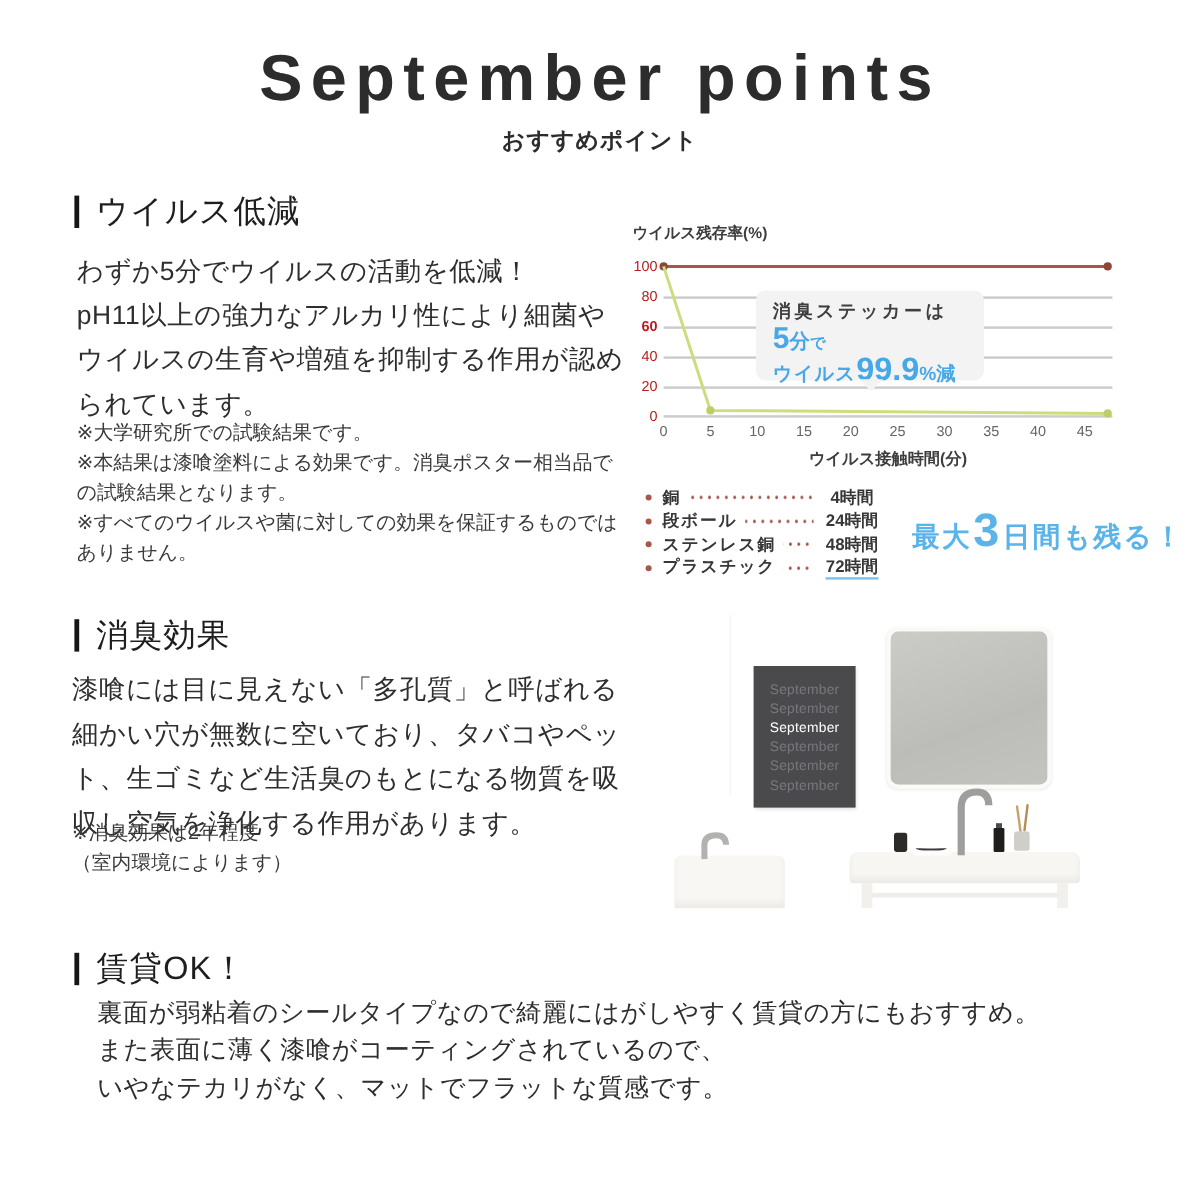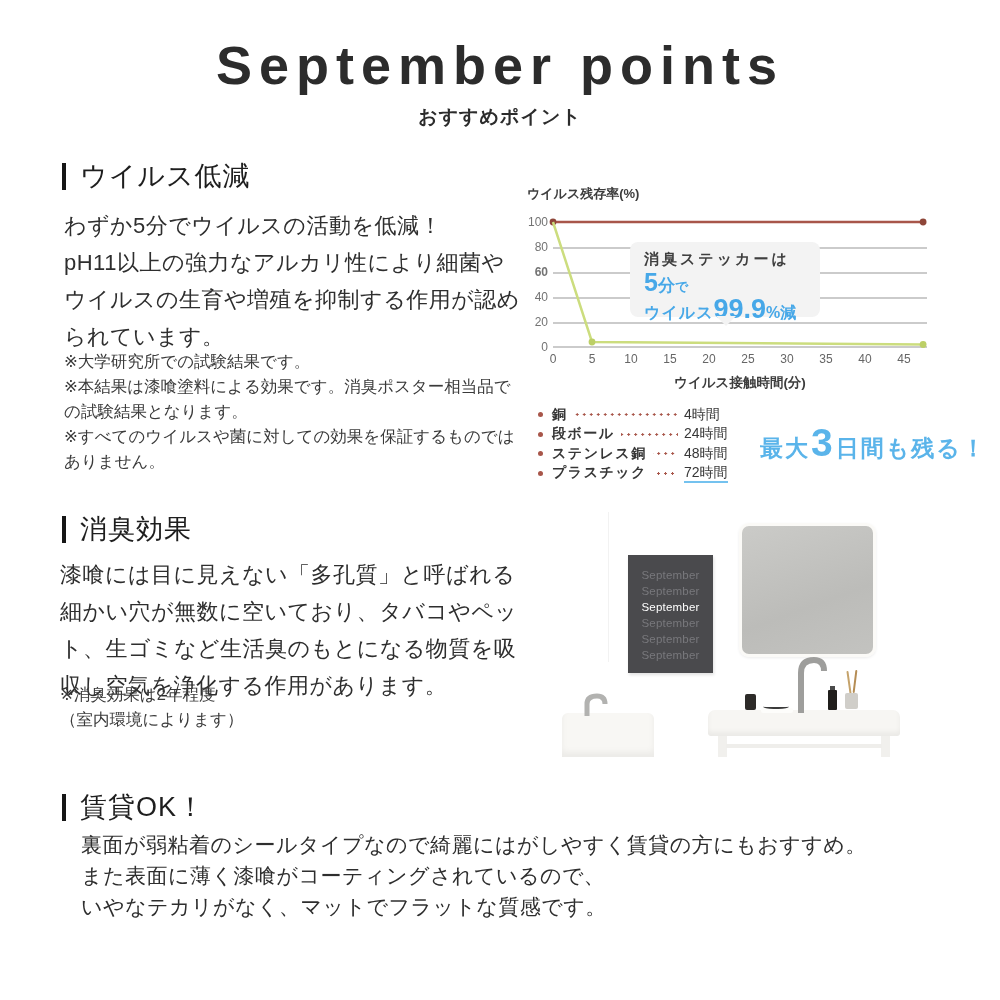--- a/index.html
+++ b/index.html
@@ -22,21 +22,21 @@
   .body-block p { font-size:22px; line-height:37px; letter-spacing:0.5px; color:#2e2e2e; }
   .notes { position:absolute; }
   .notes p { font-size:16.5px; line-height:25px; color:#3a3a3a; }
   .rental-body p { font-size:21px; line-height:31px; letter-spacing:0.5px; color:#2e2e2e; }
   
   .chart { position:absolute; left:525px; top:185px; width:455px; height:215px; }
   .chart-ylabel { position:absolute; left:2px; top:0; font-size:13px; font-weight:700; color:#3d3d3d; }
   .plot { position:absolute; left:28px; top:37px; width:374px; height:125px; }
   .gridline { position:absolute; left:0; width:374px; height:2px; background:#cbcbcb; }
   .plot svg { position:absolute; left:0; top:0; overflow:visible; }
-  .ytick { position:absolute; left:0; width:23px; text-align:right; font-size:12px; color:#737373; }
+  .ytick { position:absolute; left:0; width:23px; text-align:right; font-size:12px; color:#b91c1c; }
   .xtick { position:absolute; top:167px; transform:translateX(-50%); font-size:12px; color:#666; }
   .chart-xlabel { position:absolute; top:189px; left:120px; width:190px; text-align:center;
     font-size:13.5px; font-weight:700; color:#3d3d3d; }
   .callout { position:absolute; left:105px; top:57px; width:190px; height:75px;
     background:#f3f3f3; border-radius:8px; padding:8px 14px 0 14px; }
   .callout::after { content:""; position:absolute; bottom:-9px; left:86px;
     border:10px solid transparent; border-top:10px solid #f3f3f3; border-bottom:0; }
   .co-l1 { font-size:15px; font-weight:700; letter-spacing:3px; color:#3f3f3f; }
   .co-l2 { margin-top:1px; color:#47a8e8; line-height:24px; }
   .co-l2 .big { font-size:25px; font-weight:700; }
@@ -47,21 +47,21 @@
   .co-l3 .big { font-size:27px; font-weight:700; }
   .co-l3 .post { font-size:16px; font-weight:700; }
   
   .legend { position:absolute; left:538px; top:405px; width:198px; }
   .legend-row { display:flex; align-items:center; height:19.5px; font-size:14px; color:#373737; }
   .bullet { width:5px; height:5px; border-radius:50%; background:#a8564a; margin-right:9px; flex:none; }
   .l-label { font-weight:600; letter-spacing:1.5px; white-space:nowrap; }
   .leader { flex:1; height:3px; margin:0 6px;
     background-image:radial-gradient(circle,#a8564a 1.3px,transparent 1.4px);
     background-size:7px 3px; background-repeat:repeat-x; background-position:center; }
-  .l-value { width:52px; text-align:left; font-weight:400; white-space:nowrap; }
+  .l-value { width:52px; text-align:center; font-weight:700; white-space:nowrap; }
   .l-value.underlined span { border-bottom:2px solid #74c2ef; padding-bottom:1px; }
   .badge { position:absolute; left:760px; top:421px; display:flex; align-items:baseline;
     color:#5ab4ea; font-weight:700; letter-spacing:2px; white-space:nowrap; }
   .badge .b-sm { font-size:23px; }
   .badge .b-big { font-size:39px; margin:0 1px; }
   
   .photo { position:absolute; left:523px; top:512px; width:405px; height:245px;
     background:linear-gradient(180deg,#edecee8 0%,#edebe7 0%,#eae8e4 78%,#e3e1dd 100%); overflow:hidden; }
   .wall-seam { position:absolute; left:85px; top:0; width:1px; height:150px; background:rgba(0,0,0,0.05); }
   .poster { position:absolute; left:105px; top:43px; width:85px; height:118px; background:#4a4a4d;

